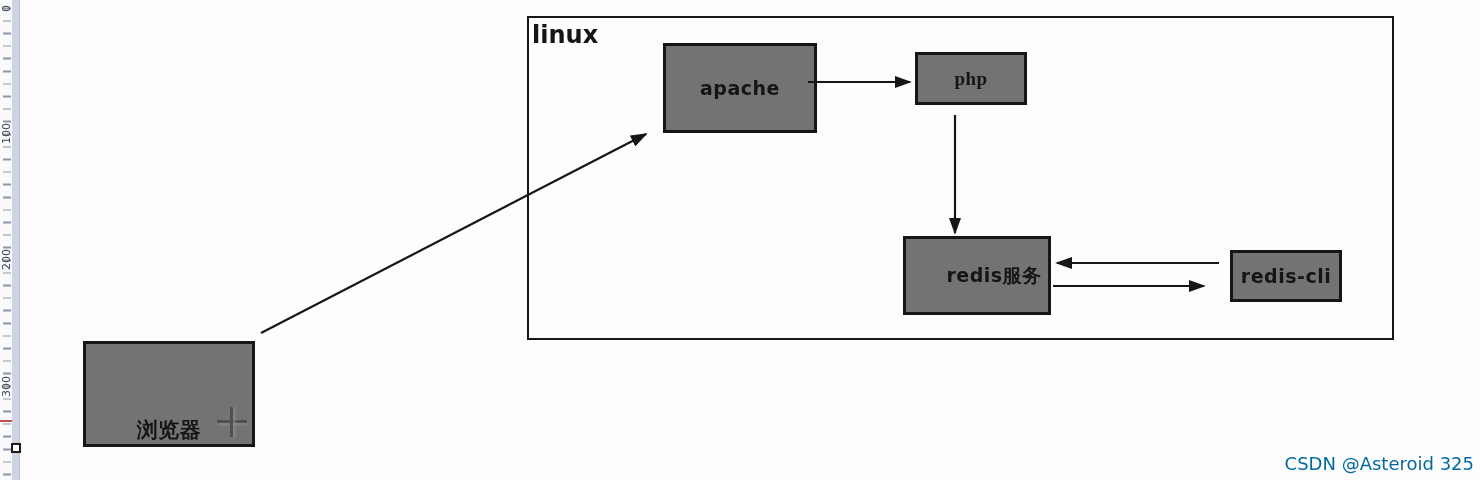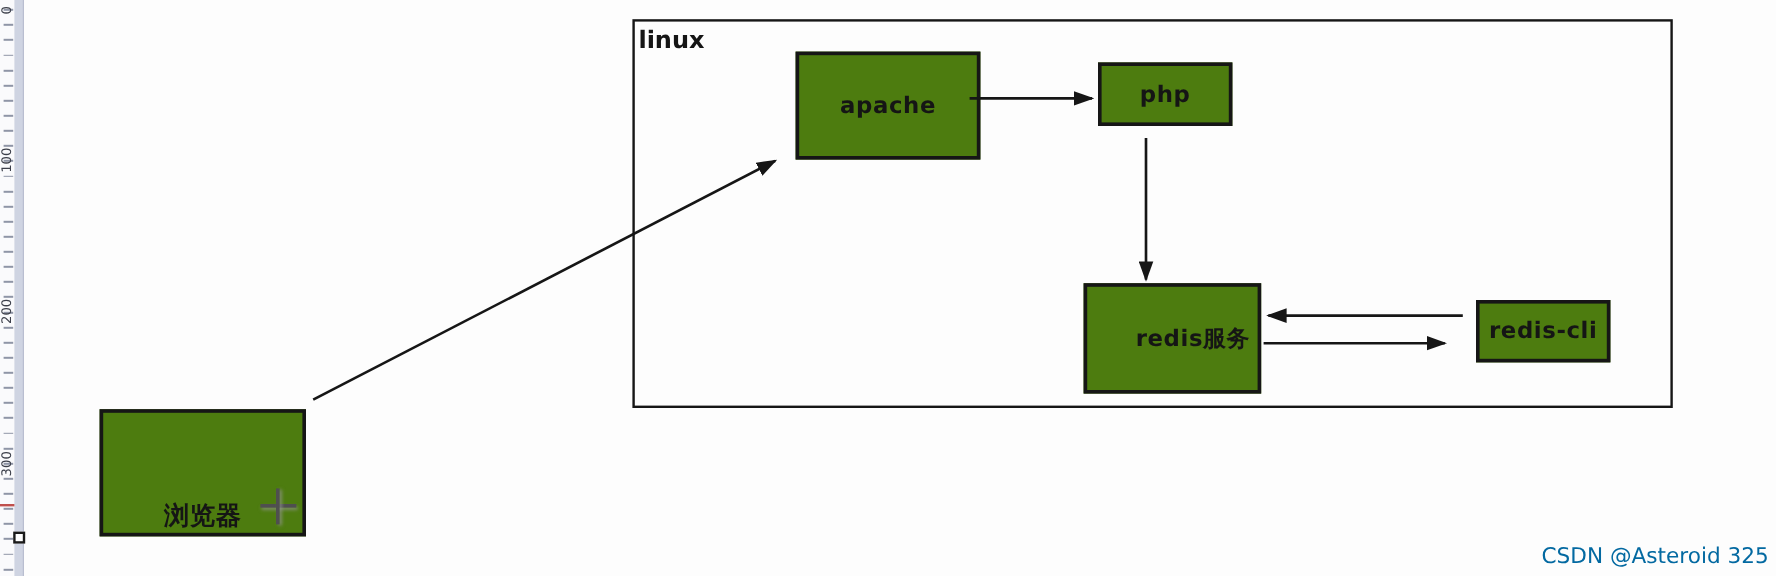--- a/index.html
+++ b/index.html
@@ -55,51 +55,51 @@
     width: 10px; height: 10px;
     background: #ffffff;
     border: 2px solid #1a1a1a;
     box-sizing: border-box;
   }
 
   
   .node {
     position: absolute;
     box-sizing: border-box;
-    background: #4d7c0f;
+    background: #737373;
     border: 3px solid #161616;
     display: flex;
     align-items: center;
     justify-content: center;
     font-weight: bold;
     font-size: 19px;
     color: #151515;
     letter-spacing: 0.5px;
     z-index: 2;
   }
   .node-browser     { left: 83px;   top: 341px; width: 172px; height: 106px; font-size: 21px; align-items: flex-end; }
   .node-apache      { left: 663px;  top: 43px;  width: 154px; height: 90px; }
-  .node-php         { left: 915px;  top: 52px;  width: 112px; height: 53px; }
-  .node-redis-server{ left: 903px;  top: 236px; width: 148px; height: 92px; padding-left: 34px; }
+  .node-php         { left: 915px;  top: 52px;  width: 112px; height: 53px; font-family: Liberation Serif, serif; }
+  .node-redis-server{ left: 903px;  top: 236px; width: 148px; height: 79px; padding-left: 34px; }
   .node-redis-cli   { left: 1230px; top: 250px; width: 112px; height: 52px; }
 
   .container-box {
     position: absolute;
     left: 527px; top: 16px;
     width: 867px; height: 324px;
     box-sizing: border-box;
     border: 2px solid #161616;
     background: transparent;
     z-index: 1;
   }
   .container-label {
     position: absolute;
     left: 3px; top: 3px;
     font-weight: bold;
-    font-size: 20px;
+    font-size: 24px;
     color: #151515;
   }
 
   
   svg.edges {
     position: absolute; left: 0; top: 0;
     width: 1480px; height: 480px;
     z-index: 3;
     pointer-events: none;
   }

